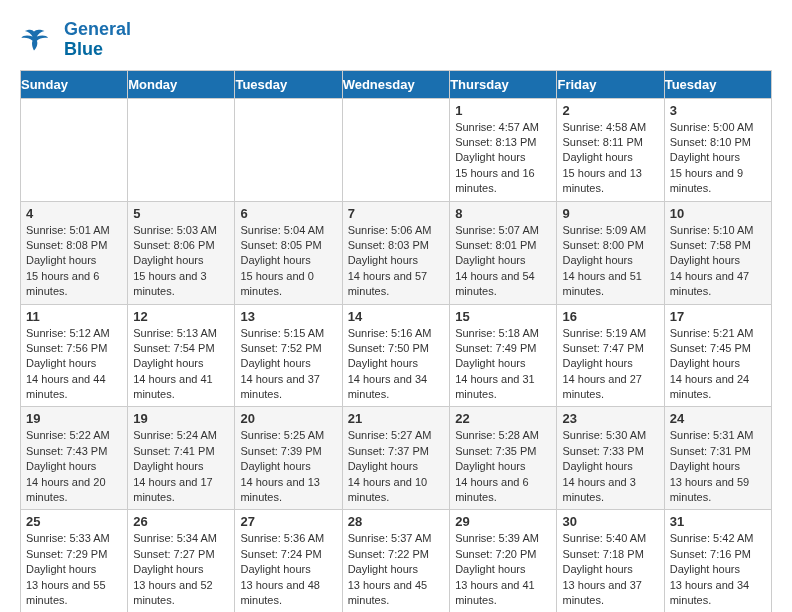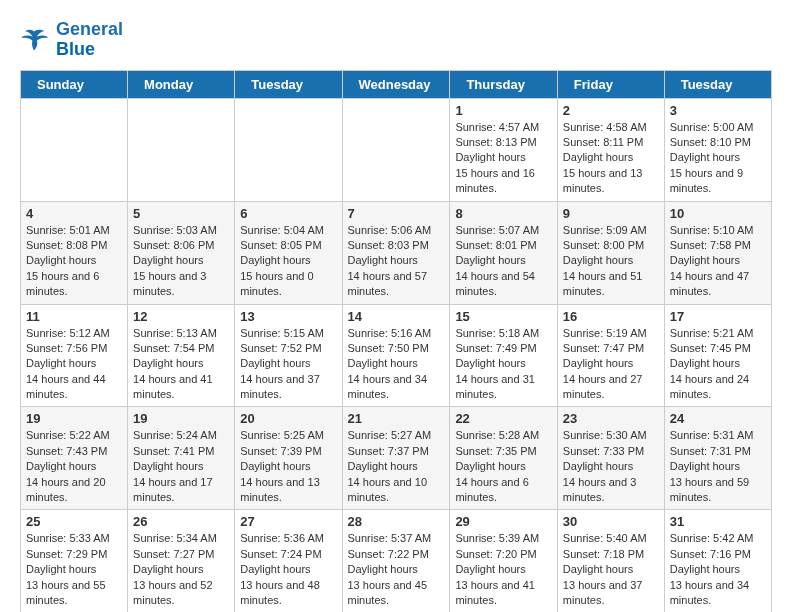--- a/index.html
+++ b/index.html
@@ -12,21 +12,21 @@
     }
     .header-section {
       display: flex;
       align-items: flex-start;
       justify-content: space-between;
       margin-bottom: 10px;
     }
     .logo {
       display: flex;
       align-items: center;
-      gap: 8px;
+      gap: 16px;
     }
     .logo-text {
       font-size: 18px;
       font-weight: bold;
       color: #333;
       line-height: 1.1;
     }
     .logo-text span {
       color: #1a6faf;
     }
@@ -47,21 +47,21 @@
       color: #555;
     }
     .calendar-table {
       width: 100%;
       border-collapse: collapse;
       font-size: 11px;
     }
     .calendar-table th {
       background-color: #1a6faf;
       color: #fff;
-      padding: 6px 16px;
+      padding: 6px 0;
       text-align: left;
       font-size: 13px;
       font-weight: bold;
       border: 1px solid #ccc;
     }
     .calendar-table td {
       border: 1px solid #ccc;
       vertical-align: top;
       padding: 4px 5px;
       width: 108px;

